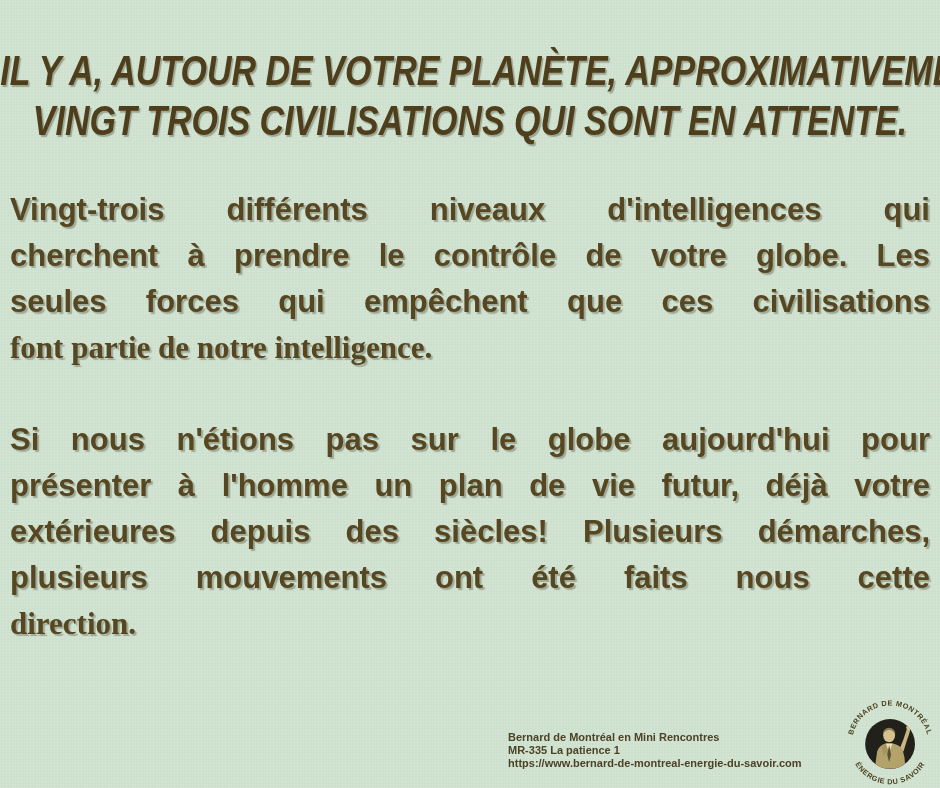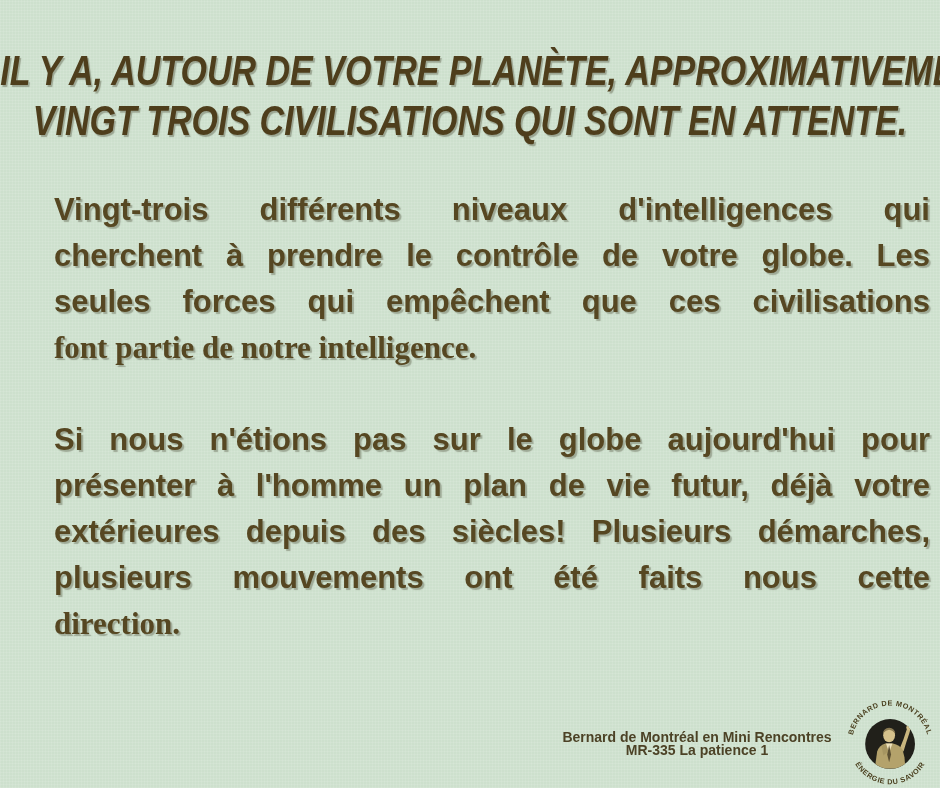--- a/index.html
+++ b/index.html
@@ -37,40 +37,38 @@
 
   .quote-body {
     position: absolute;
     left: 10px;
     right: 10px;
     top: 187px;
     font-weight: 700;
     font-size: 31px;
     color: #564722;
     text-shadow: 2px 2px 1px rgba(137,146,126,0.7);
-    margin-left: 44px;
   }
   .para { margin: 0; }
   .para + .para { margin-top: 46px; }
   .jline {
     display: block;
     line-height: 46px;
     text-align: justify;
     text-align-last: justify;
   }
   .jline.last { text-align-last: left; font-family: Liberation Serif, serif; }
 
   .attribution {
     position: absolute;
     top: 731px;
-    left: 527px;
+    left: 508px;
     width: 340px;
-    text-align: center;
     font-weight: 700;
-    font-size: 14px;
+    font-size: 11px;
     line-height: 13px;
     color: #4c4226;
   }
 
   .logo {
     position: absolute;
     left: 844px;
     top: 696px;
     width: 96px;
     height: 92px;
@@ -103,20 +101,21 @@
     <span class="jline">présenter à l'homme un plan de vie futur, déjà votre</span>
     <span class="jline">extérieures depuis des siècles! Plusieurs démarches,</span>
     <span class="jline">plusieurs mouvements ont été faits nous cette</span>
     <span class="jline last">direction.</span>
   </p>
 </div>
 
 <div class="attribution">
   <div>Bernard de Montréal en Mini Rencontres</div>
   <div>MR-335 La patience 1</div>
+  <div>https://www.bernard-de-montreal-energie-du-savoir.com</div>
 </div>
 
 <svg class="logo" viewBox="0 0 100 96" aria-hidden="true">
   <defs>
     <clipPath id="photo-clip">
         <circle cx="48" cy="50" r="26"></circle>
       </clipPath>
     <path id="arc-top" d="M 8,50 A 40,40 0 0 1 88,50" fill="none"></path>
     <path id="arc-bottom" d="M 6,50 A 42,42 0 0 0 90,50" fill="none"></path>
   </defs>

